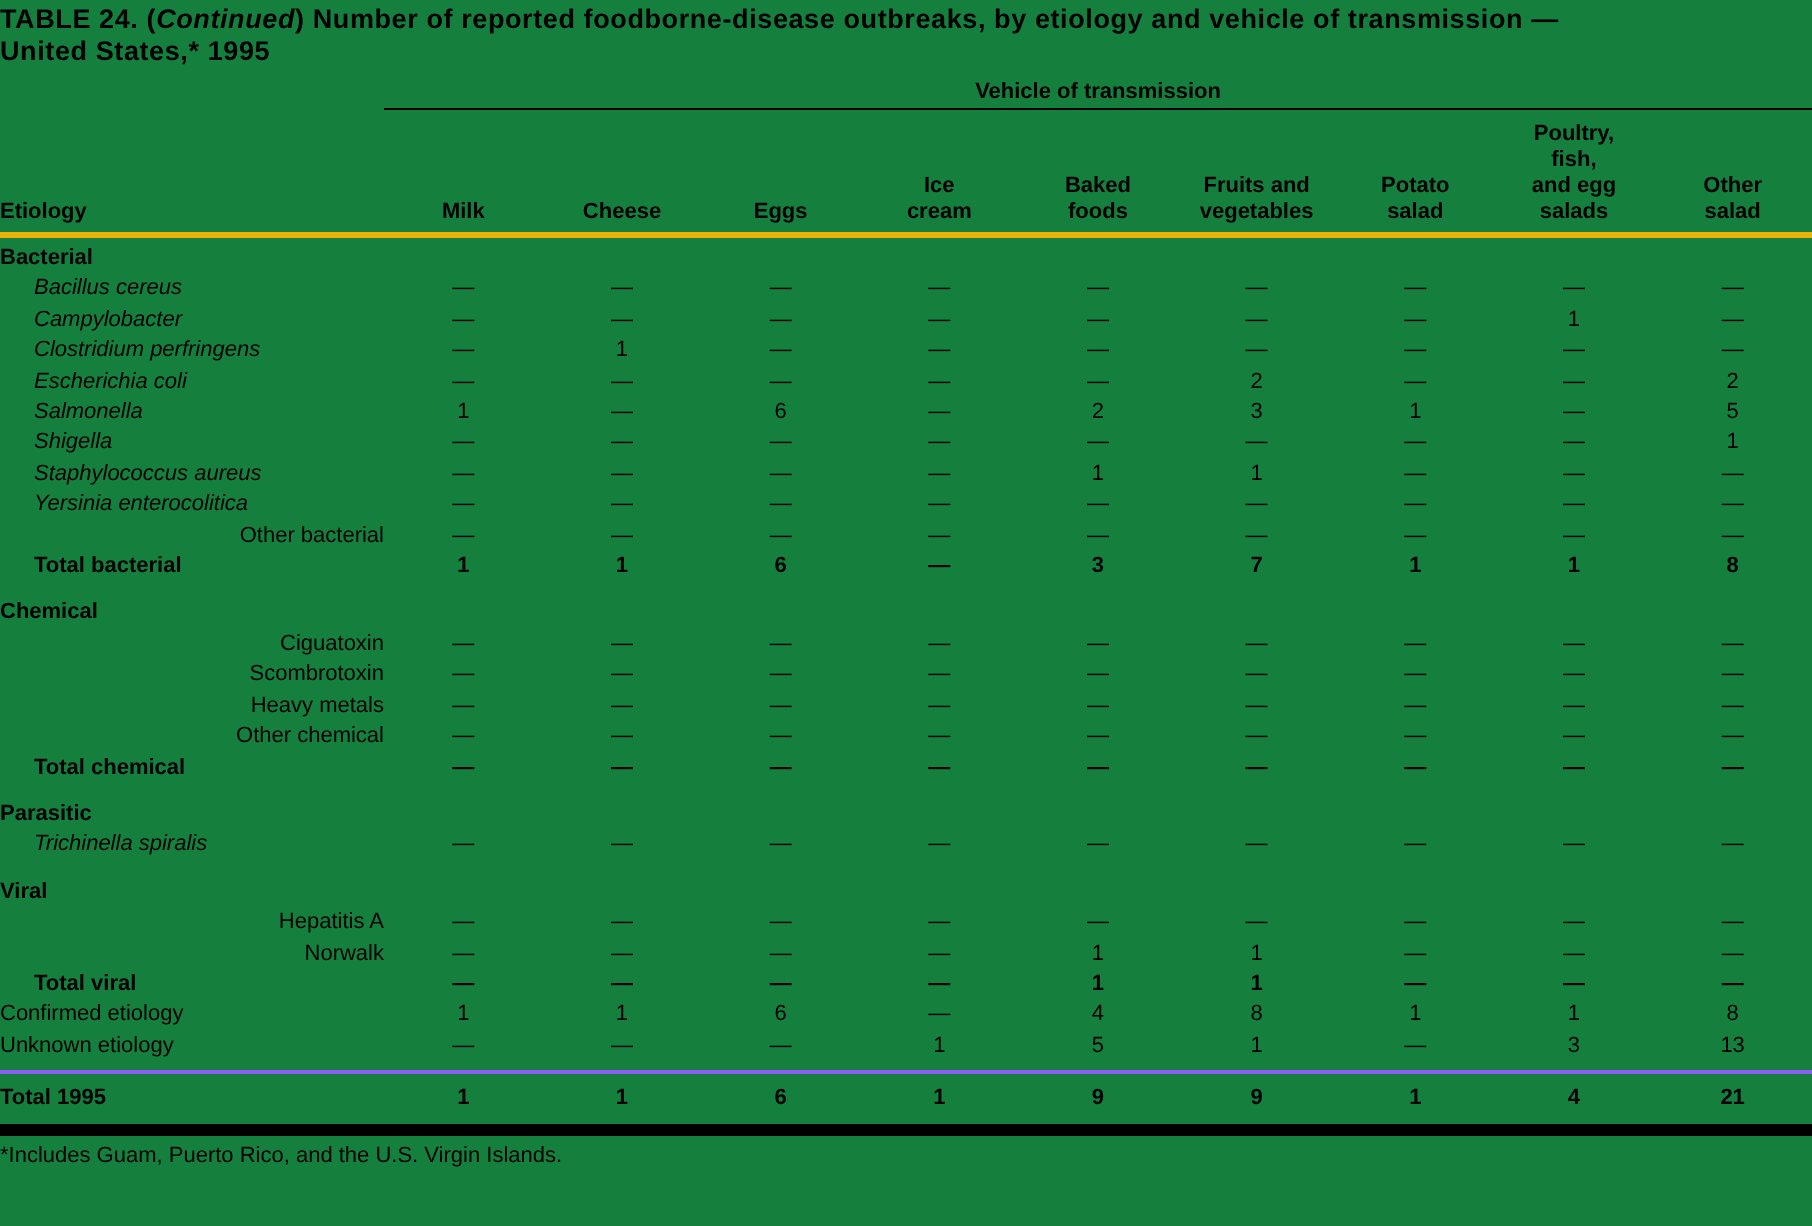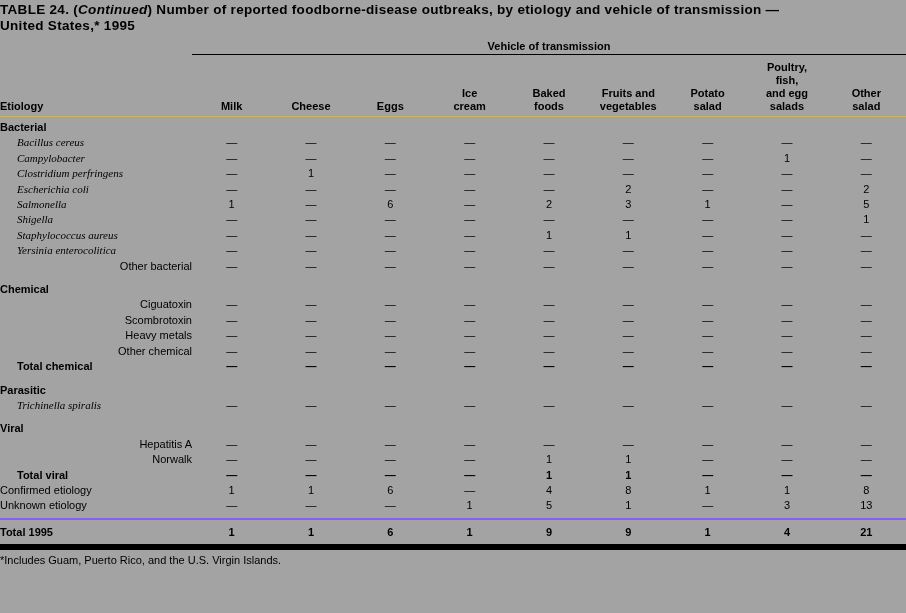--- a/index.html
+++ b/index.html
@@ -1,49 +1,49 @@
 <!DOCTYPE html>
 <html><head>
 <meta charset="utf-8">
 <style>
   * { box-sizing: border-box; }
   html, body { margin: 0; padding: 0; background: #fff; }
   .page {
     width: 906px; height: 613px; overflow: hidden;
-    background: #a3a3a3; color: #000;
+    background: #15803d; color: #000;
     font-family: "Liberation Sans", sans-serif;
     padding-top: 2px; position: relative;
   }
   .title {
     font-size: 13.5px; font-weight: bold; line-height: 16px;
     letter-spacing: 0.3px; margin: 0 0 6px 0;
   }
   .title .cont { font-style: italic; }
   table.tbl { width: 906px; border-collapse: collapse; table-layout: fixed; }
   col.etio { width: 192px; }
   thead th { font-weight: bold; font-size: 11px; padding: 0; }
   th.spacer { border: 0; }
   th.spanner {
     text-align: center; border-bottom: 1px solid #000;
     padding-bottom: 2px; line-height: 12px; margin-top: 40px;
   }
   tr.colhead th {
-    vertical-align: bottom; border-bottom: 1px solid #eab308;
+    vertical-align: bottom; border-bottom: 3px solid #eab308;
     padding: 6px 0 3px 0; line-height: 13px; text-align: center;
   }
   tr.colhead th.etiology { text-align: left; }
   tbody td {
     font-size: 11px; line-height: 15.4px; padding: 0;
     text-align: center; vertical-align: bottom;
     white-space: nowrap;
   }
   tbody td.label { text-align: left; }
   tbody tr:first-child td { padding-top: 3px; }
   tr.row-section td.label { font-weight: bold; }
-  tr.row-species td.label { font-style: italic; padding-left: 17px; font-family: Liberation Serif, serif; }
+  tr.row-species td.label { font-style: italic; padding-left: 17px; }
   tr.row-item td.label { padding-left: 17px; text-align: right; }
   tr.row-subtotal td { font-weight: bold; }
   tr.row-subtotal td.label { padding-left: 17px; }
   tr.row-grand td { font-weight: normal; }
   tr.gap-above td { padding-top: 8px; }
   tr.pad-below td { padding-bottom: 4px; }
   tr.row-total td {
     font-weight: bold; border-top: 2px solid #8b5cf6;
     padding-top: 5px; padding-bottom: 4px;
   }
@@ -197,20 +197,32 @@
           <td class="val">—</td>
           <td class="val">—</td>
           <td class="val">—</td>
           <td class="val">—</td>
           <td class="val">—</td>
           <td class="val">—</td>
           <td class="val">—</td>
           <td class="val">—</td>
           <td class="val">—</td>
         </tr>
+        <tr class="row-subtotal">
+          <td class="label">Total bacterial</td>
+          <td class="val">1</td>
+          <td class="val">1</td>
+          <td class="val">6</td>
+          <td class="val">—</td>
+          <td class="val">3</td>
+          <td class="val">7</td>
+          <td class="val">1</td>
+          <td class="val">1</td>
+          <td class="val">8</td>
+        </tr>
         <tr class="row-section gap-above">
           <td class="label">Chemical</td>
           <td class="val"></td>
           <td class="val"></td>
           <td class="val"></td>
           <td class="val"></td>
           <td class="val"></td>
           <td class="val"></td>
           <td class="val"></td>
           <td class="val"></td>

